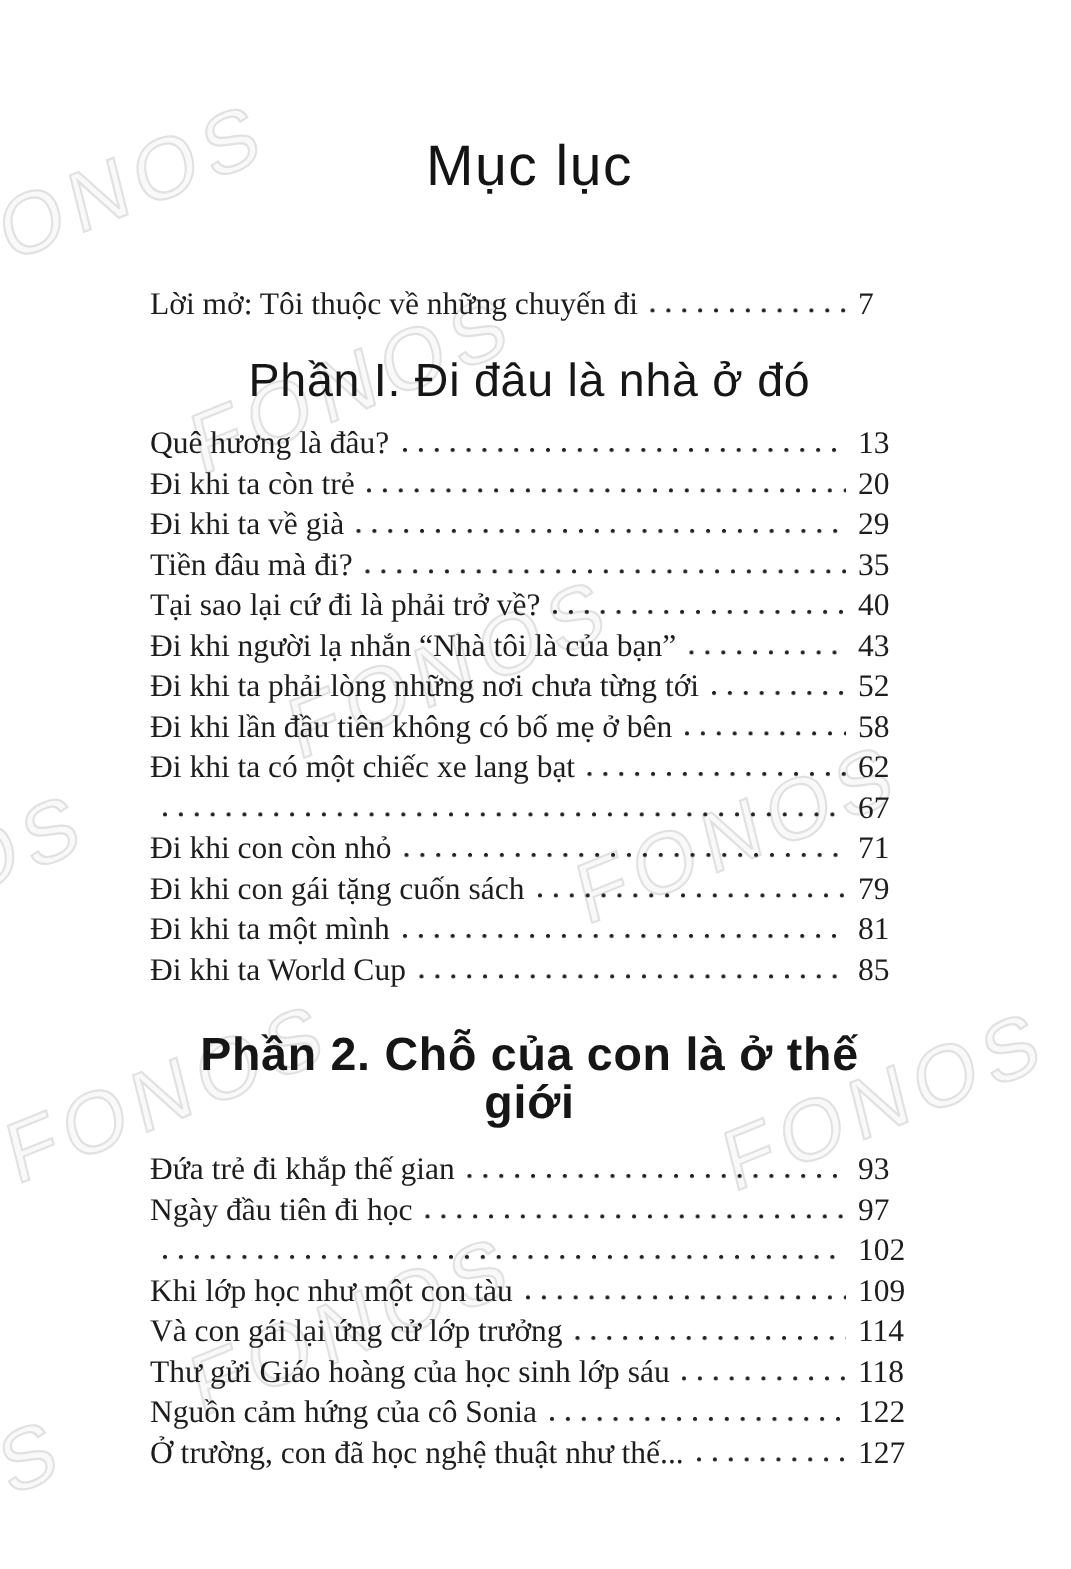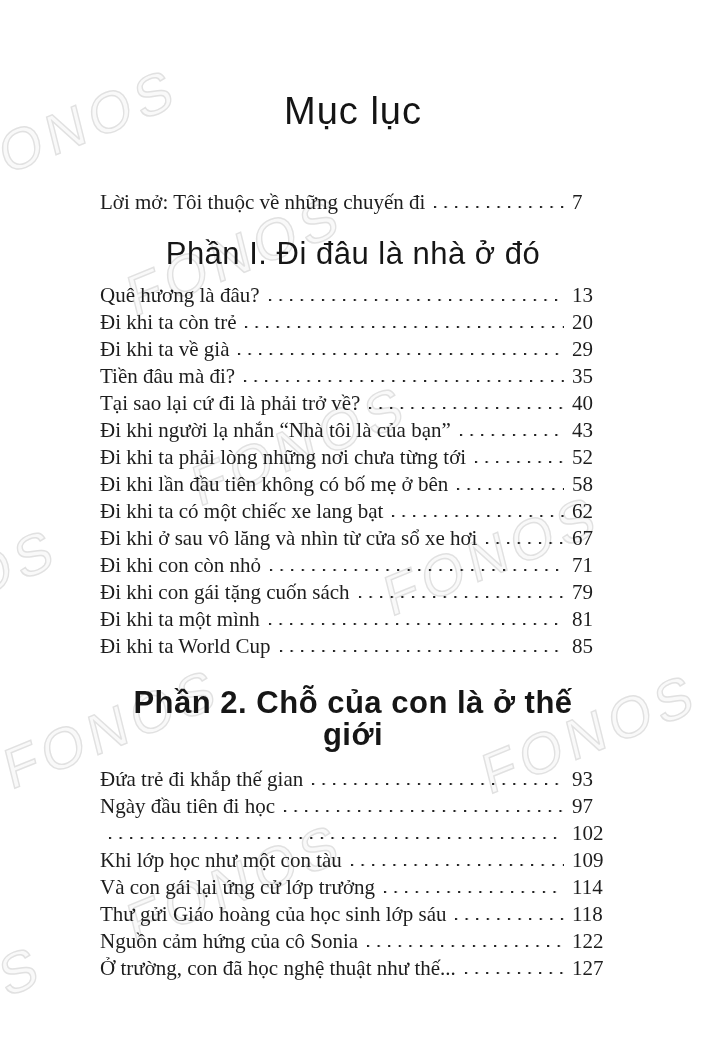--- a/index.html
+++ b/index.html
@@ -163,21 +163,20 @@
     <span class="entry-page">58</span>
   </div>
 
   <div class="toc-row">
     <span class="entry-label">Đi khi ta có một chiếc xe lang bạt</span>
     <span class="leader"></span>
     <span class="entry-page">62</span>
   </div>
 
   <div class="toc-row">
-    <span class="entry-label">Đi khi ở sau vô lăng và nhìn từ cửa sổ xe hơi</span>
     <span class="leader"></span>
     <span class="entry-page">67</span>
   </div>
 
   <div class="toc-row">
     <span class="entry-label">Đi khi con còn nhỏ</span>
     <span class="leader"></span>
     <span class="entry-page">71</span>
   </div>
 

